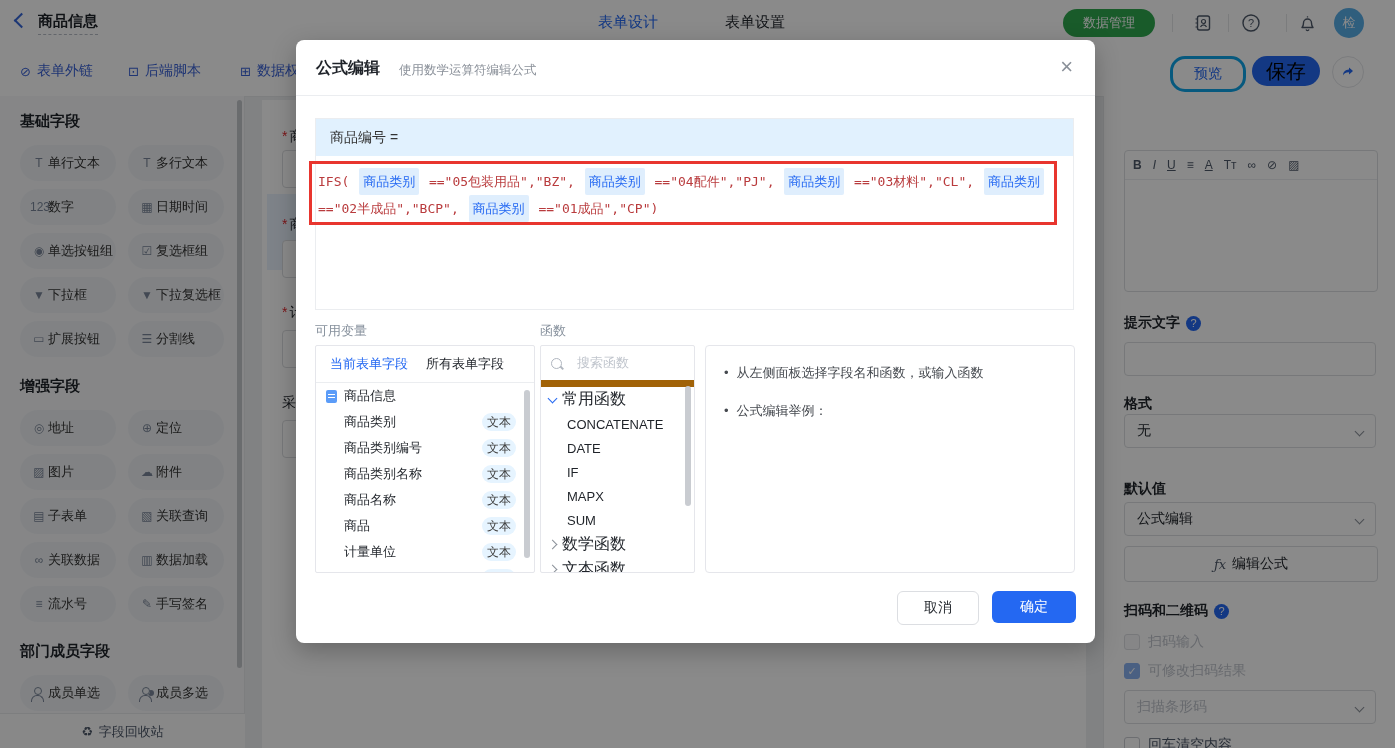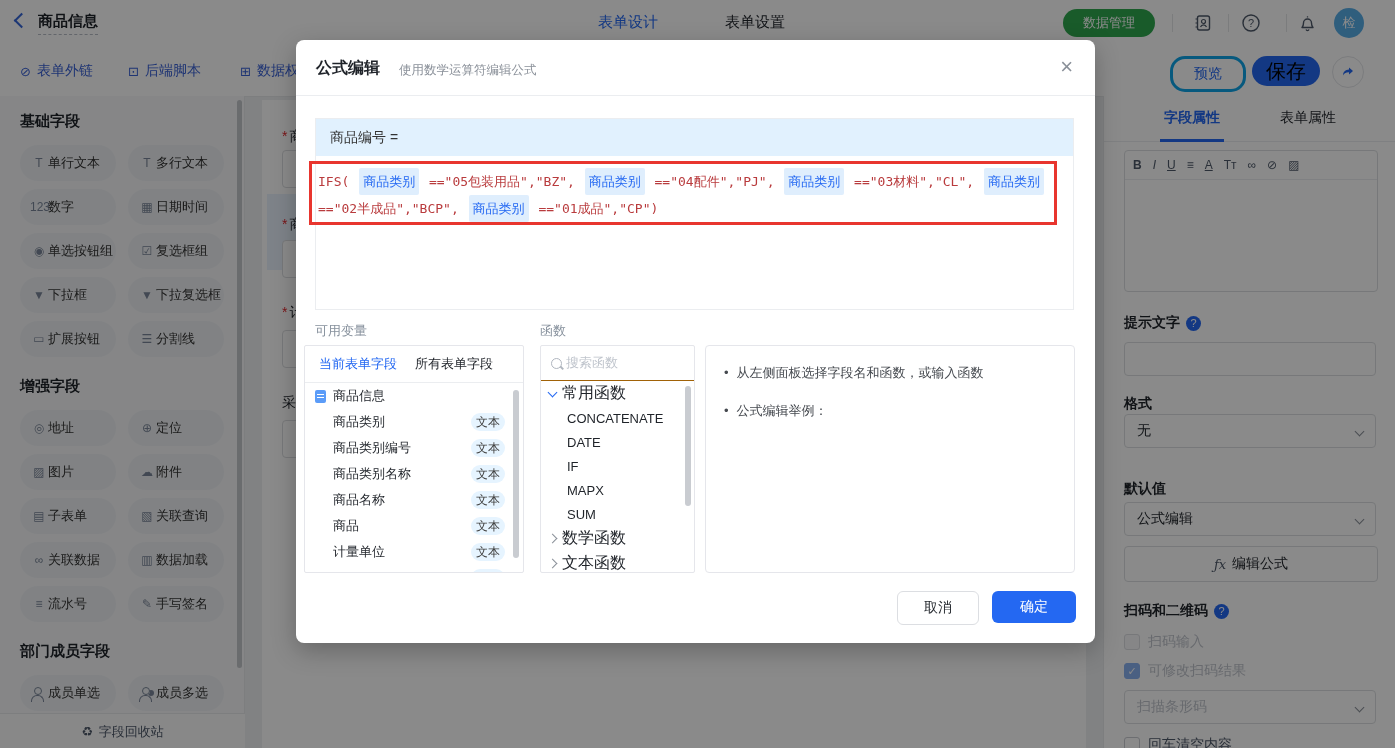--- a/index.html
+++ b/index.html
@@ -52,34 +52,34 @@
   #m-sub{left:103px;top:22px;font-size:12.5px;color:#8a9099;}
   #m-close{right:22px;top:16px;font-size:22px;color:#8a9099;cursor:pointer;line-height:1;}
   #m-div{left:0;top:55px;width:799px;height:1px;background:#ebedf0;}
   #editor{left:19px;top:78px;width:759px;height:192px;border:1px solid #ebedf0;box-sizing:border-box;}
   #target-bar{left:0;top:0;width:100%;height:37px;background:#e1f1fe;display:flex;align-items:center;padding-left:14px;box-sizing:border-box;font-size:14px;color:#333;}
   #red-box{left:13px;top:121px;width:748px;height:64px;border:3px solid #e8352e;box-sizing:border-box;z-index:2;}
   #formula{left:22px;top:128px;width:732px;font-family:"DejaVu Sans Mono","Liberation Mono",monospace;font-size:13px;line-height:27px;color:#b93b3d;z-index:3;}
   .chip{display:inline-block;background:#dfeefd;color:#2468f2;border-radius:2px;padding:0 4px;margin:0 2px;font-family:"Liberation Sans","DejaVu Sans",sans-serif;}
   .panel-label{font-size:13px;color:#86909c;}
   
-  #vars{left:8px;top:305px;width:220px;height:228px;border:1px solid #e5e6eb;border-radius:2px;box-sizing:border-box;overflow:hidden;}
+  #vars{left:19px;top:305px;width:220px;height:228px;border:1px solid #e5e6eb;border-radius:2px;box-sizing:border-box;overflow:hidden;}
   #var-tabs{display:flex;height:36px;border-bottom:1px solid #ebedf0;align-items:center;padding:0 14px;gap:18px;}
   .var-tab{font-size:13px;cursor:pointer;}
   .var-tab.active{color:#2468f2;}
   .vrow{display:flex;align-items:center;height:26px;padding:0 10px;}
   .vrow .doc{width:11px;height:13px;background:#5b9cf8;border-radius:2px;margin-right:7px;position:relative;}
   .vrow .doc::after{content:"";position:absolute;left:2px;top:4px;width:7px;height:1.5px;background:#fff;box-shadow:0 3px 0 #fff;}
   .vrow.child{padding-left:28px;}
   .vrow .nm{font-size:13px;flex:1;}
   .badge{width:34px;height:18px;border-radius:9px;background:#e6f4ff;color:#404040;font-size:12px;display:flex;align-items:center;justify-content:center;margin-right:8px;cursor:pointer;}
   #var-scroll{position:absolute;right:4px;top:44px;width:6px;height:168px;background:#c9ccd1;border-radius:3px;}
   
   #funcs{left:244px;top:305px;width:155px;height:228px;border:1px solid #e5e6eb;border-radius:2px;box-sizing:border-box;overflow:hidden;}
-  #fn-search{display:flex;align-items:center;height:34px;border-bottom:1px solid #a16207;padding:0 10px;gap:4px;}
+  #fn-search{display:flex;align-items:center;height:34px;border-bottom:7px solid #a16207;padding:0 10px;gap:15px;}
   .mag{width:9px;height:9px;border:1.5px solid #b0b6bf;border-radius:50%;position:relative;flex:0 0 9px;}
   .mag::after{content:"";position:absolute;left:8px;top:8px;width:4px;height:1.5px;background:#b0b6bf;transform:rotate(45deg);}
   #fn-search .ph{font-size:13px;color:#bfc4cc;}
   .fgroup{display:flex;align-items:center;height:25px;padding:0 8px;gap:6px;font-size:16px;cursor:pointer;}
   .chev{width:6px;height:6px;border-right:1.5px solid #2468f2;border-bottom:1.5px solid #2468f2;transform:rotate(45deg);margin-top:-3px;}
   .chev.closed{border-color:#8a9099;transform:rotate(-45deg);margin-top:0;}
   .fitem{height:24px;display:flex;align-items:center;padding-left:26px;font-size:13px;cursor:pointer;}
   #fn-scroll{position:absolute;right:3px;top:40px;width:6px;height:120px;background:#c9ccd1;border-radius:3px;}
   
   #tips{left:409px;top:305px;width:370px;height:228px;border:1px solid #e5e6eb;border-radius:4px;box-sizing:border-box;padding:16px 18px;font-size:13px;color:#45494f;}
@@ -308,24 +308,20 @@
         <div class="cv-label" style="top: 294px;"><span>采</span></div>
         <div class="cv-input" style="top: 320px;"></div>
       </div>
   </div>
 </div>
 
 <div id="overlay" class="abs"></div>
 <div id="rp-scroll" class="abs"></div>
 
 <div id="rightpanel" class="abs">
-  <div id="rp-tabs">
-      <span class="rp-tab active">字段属性</span>
-      <span class="rp-tab">表单属性</span>
-    </div>
   <div id="rt-editor">
     <div id="rt-toolbar">
         <span class="rt-ic b">B</span>
         <span class="rt-ic i">I</span>
         <span class="rt-ic u">U</span>
         <span class="rt-ic ">≡</span>
         <span class="rt-ic u">A</span>
         <span class="rt-ic ">Tт</span>
         <span class="rt-ic ">∞</span>
         <span class="rt-ic ">⊘</span>

